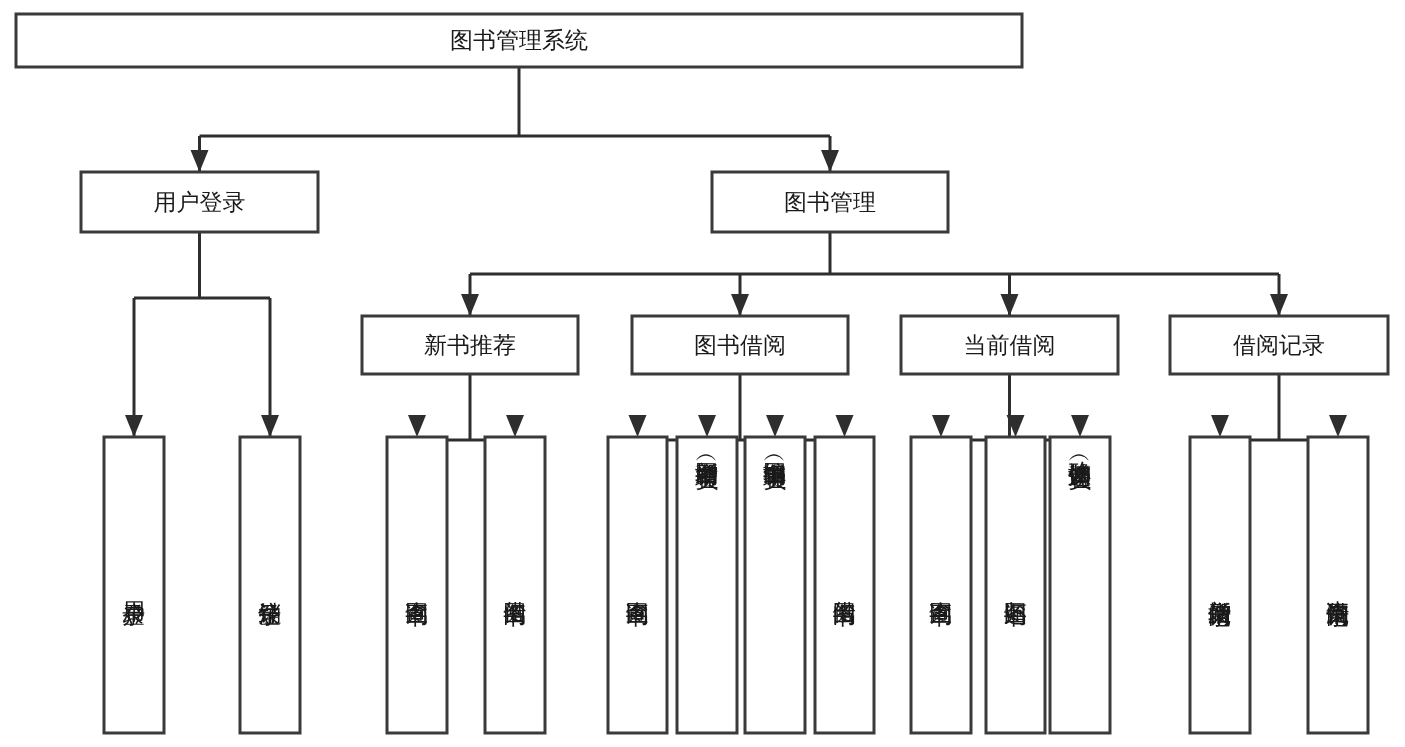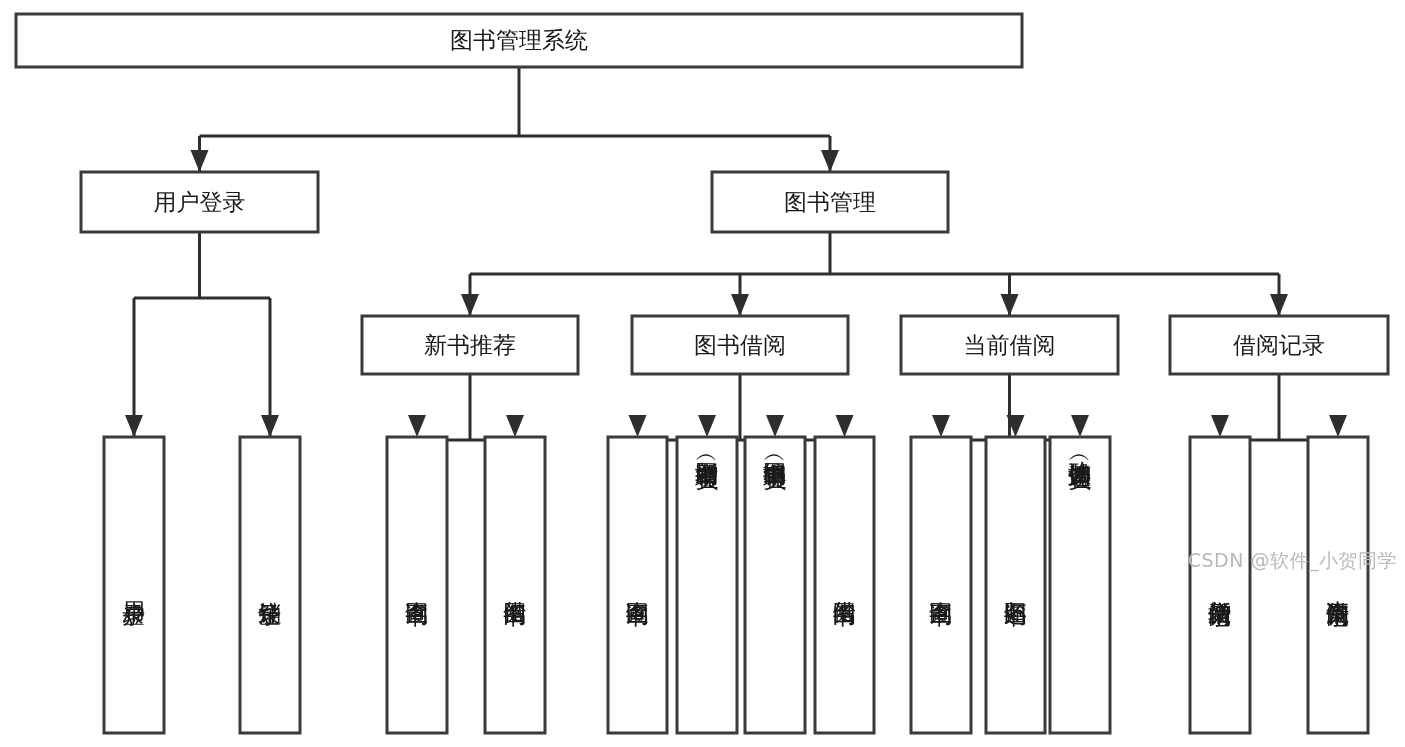--- a/index.html
+++ b/index.html
@@ -236,14 +236,13 @@
       <div class="vlabel-wrap" style="left: 1050px; top: 443px; width: 60px; height: 296px;">
         <span class="vlabel">确认归还（管理员）</span>
       </div>
       <div class="vlabel-wrap mid" style="left: 1190px; top: 437px; width: 60px; height: 296px;">
         <span class="vlabel">新增借阅记录</span>
       </div>
       <div class="vlabel-wrap mid" style="left: 1308px; top: 437px; width: 60px; height: 296px;">
         <span class="vlabel">查询借阅记录</span>
       </div>
     </div>
-  <div class="watermark">CSDN @软件_小贺同学</div>
 </div>
 
 </body></html>

